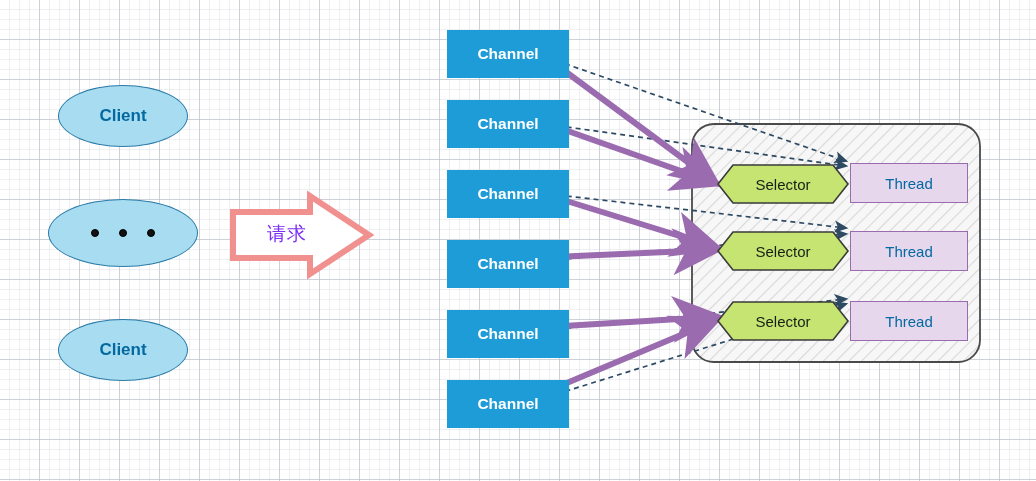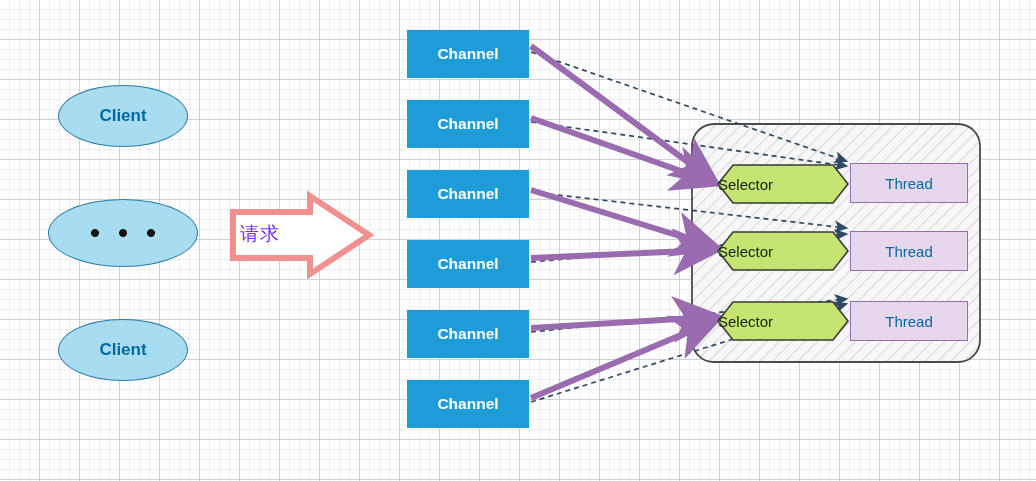--- a/index.html
+++ b/index.html
@@ -34,32 +34,33 @@
   }
   .dots{display:flex;gap:20px;align-items:center;}
   .dots i{display:block;width:6px;height:6px;border-radius:50%;background:#111111;border:1px solid #000;}
 
   .channel-box{
     background:#1d9cd8;
     border:1px solid #1d9cd8;
     color:#ffffff;
     font-weight:bold;
     font-size:15.5px;
+    margin-left:40px;
   }
 
   .thread-box{
     background:#e6d7ec;
     border:1.2px solid #9b6bb0;
     color:#0369a1;
     font-size:15px;
   }
 
   .selector-label{
     position:absolute;
-    display:flex;align-items:center;justify-content:flex-start;
+    display:flex;align-items:center;justify-content:center;
     color:#152015;font-size:15px;
   }
 
   .req-label{
     position:absolute;
     color:#7b2ff7;
     font-size:19px;
     font-weight:normal;
     letter-spacing:1px;
   }
@@ -125,21 +126,21 @@
       <i></i>
       <i></i>
       <i></i>
     </span>
   </div>
 
   <div class="node client-ellipse" style="left:58px;top:319px;width:130px;height:62px;">
     <span>Client</span>
   </div>
 
-  <div class="req-label" style="left:240px;top:221px;">请求</div>
+  <div class="req-label" style="left:267px;top:221px;">请求</div>
 
   <div class="node channel-box" style="left:407px;top:30px;width:122px;height:48px;">
     <span>Channel</span>
   </div>
   <div class="node channel-box" style="left:407px;top:100px;width:122px;height:48px;">
     <span>Channel</span>
   </div>
   <div class="node channel-box" style="left:407px;top:170px;width:122px;height:48px;">
     <span>Channel</span>
   </div>

